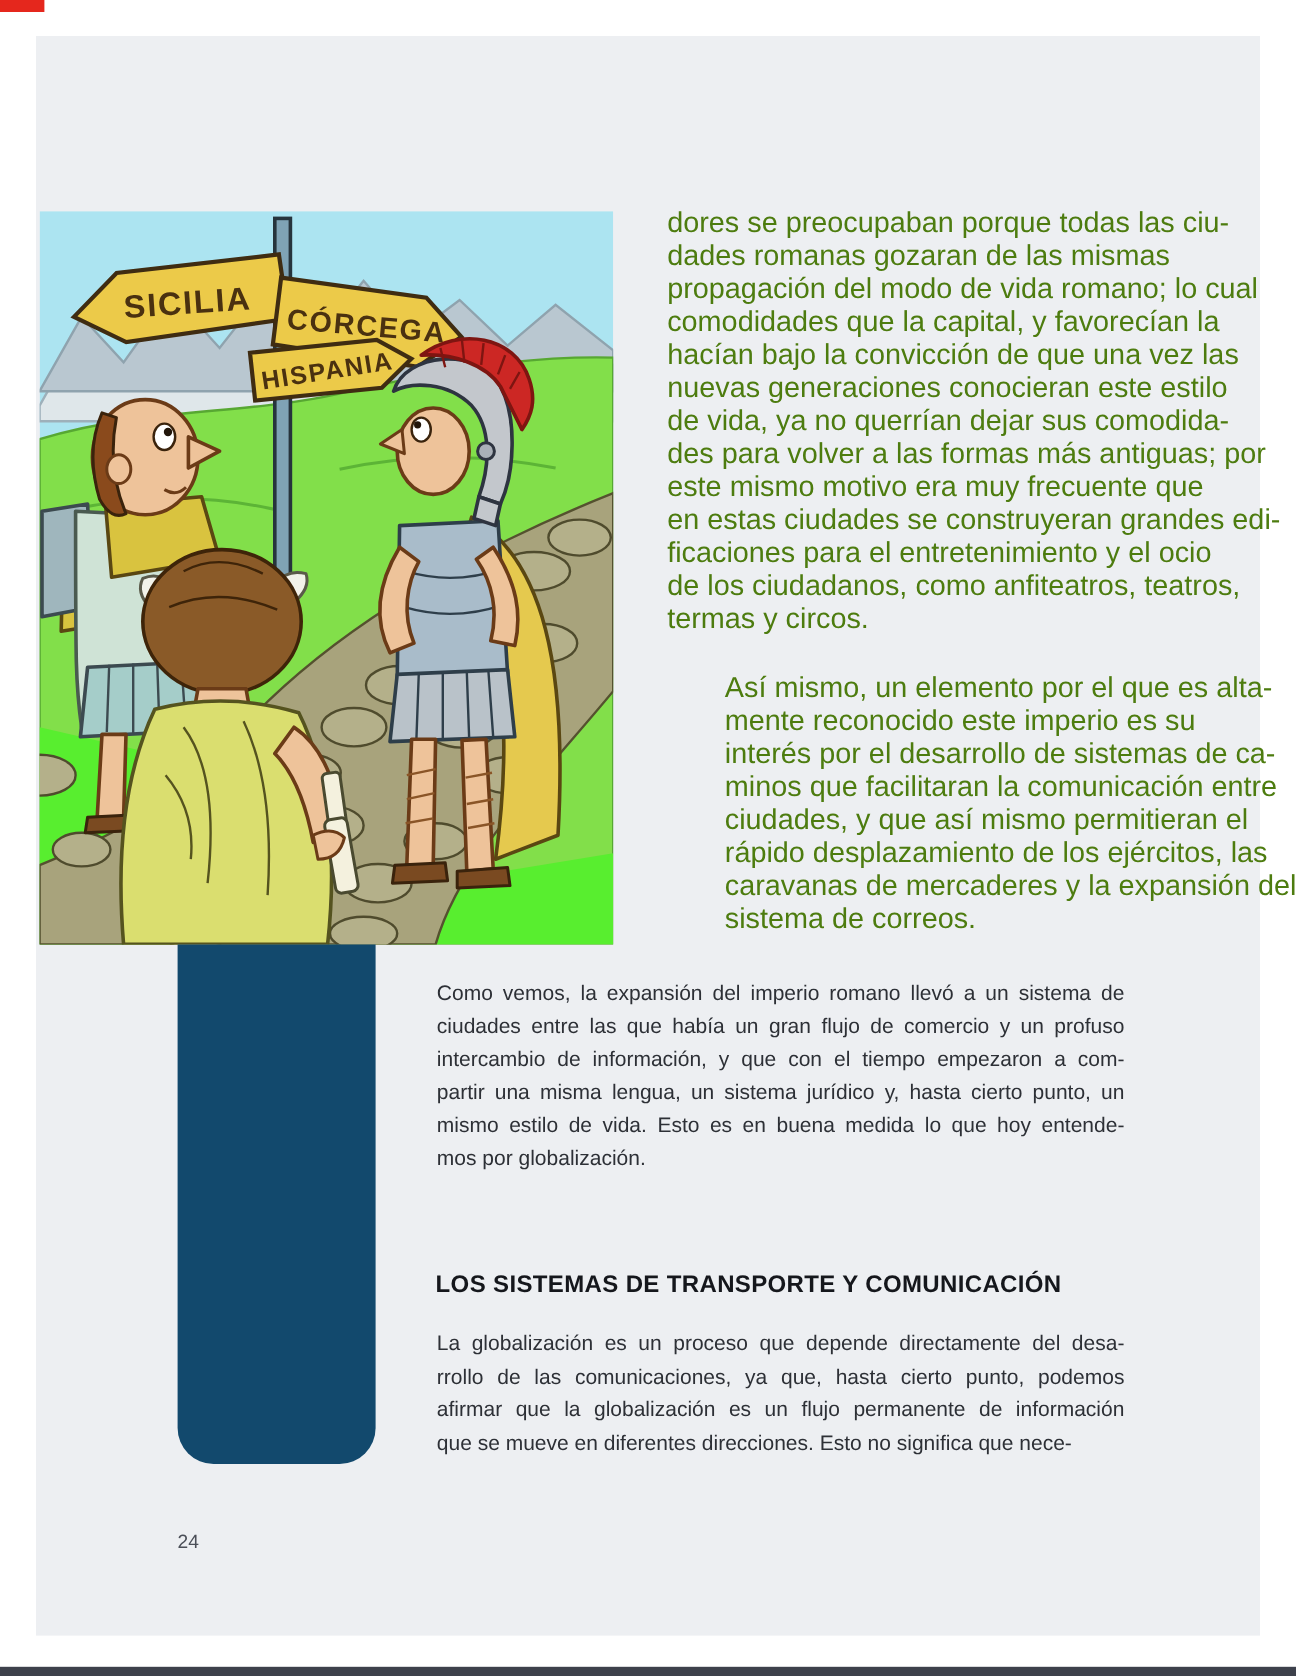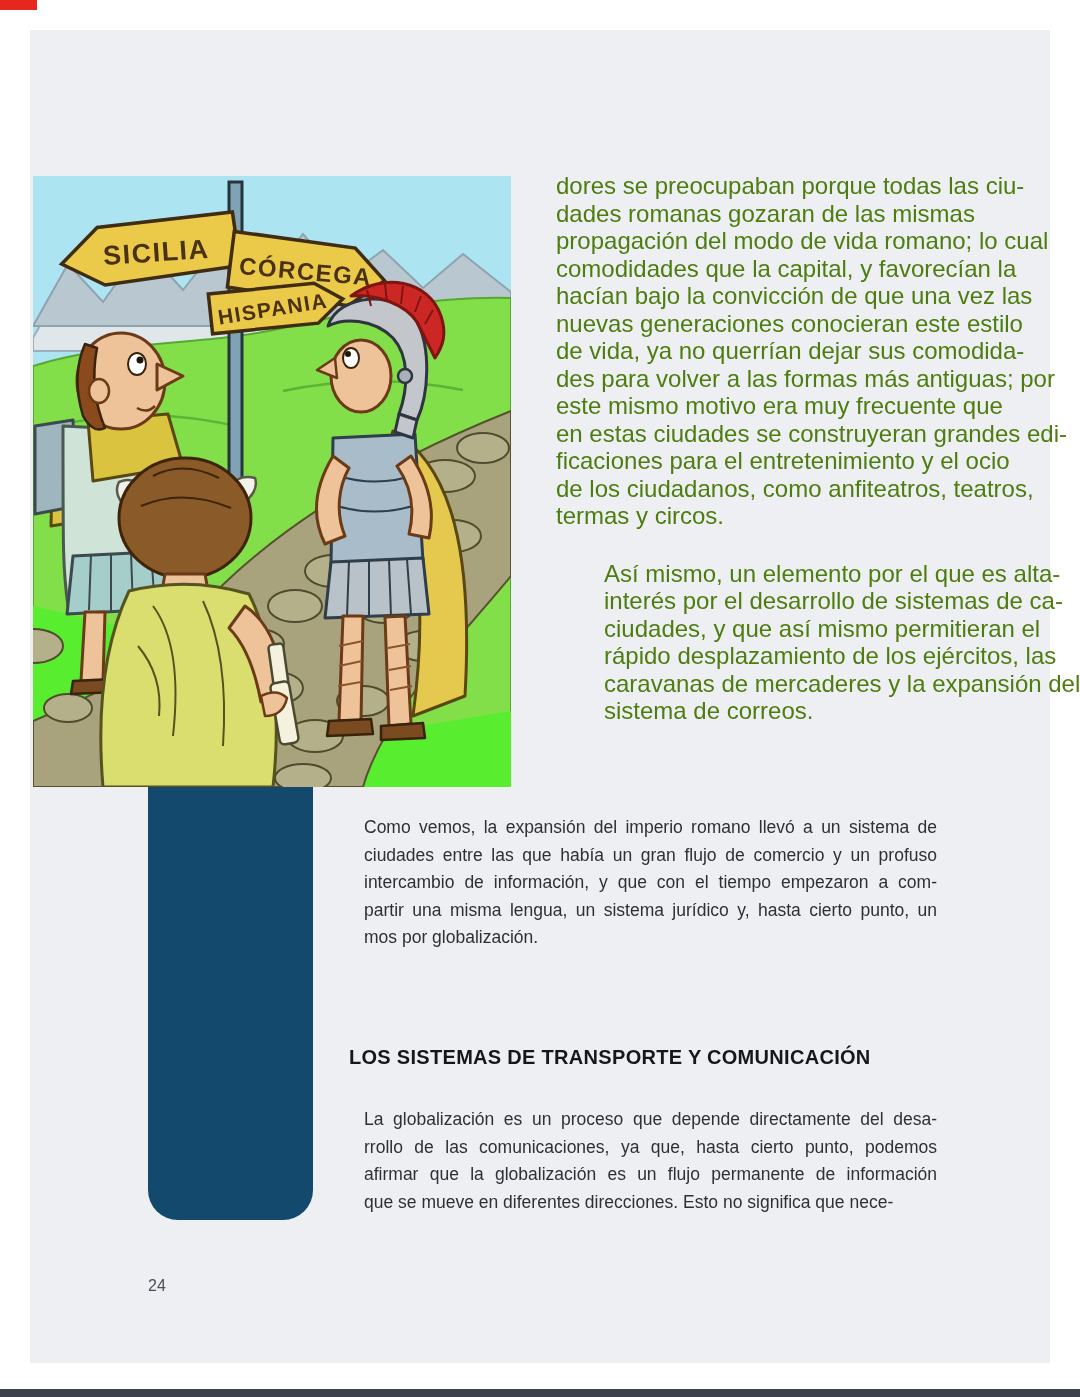--- a/index.html
+++ b/index.html
@@ -14,21 +14,21 @@
   .blue-bar{position:absolute;left:148px;top:787px;width:165px;height:433px;background:#12496d;
     border-radius:0 0 30px 30px;}
   .col-right{position:absolute;left:556px;top:172px;width:370px;color:#4d7c0f;
     font-size:24px;line-height:27.5px;}
   .col-right .para + .para{margin-top:30px;margin-left:48px;}
   .para-full{position:absolute;left:364px;width:573px;color:#2d3036;font-size:17.5px;line-height:27.5px;}
   .para-a{top:814px;}
   .para-b{top:1106px;}
   .tline{text-align:justify;text-align-last:justify;white-space:nowrap;}
   .tline-last{text-align-last:left;}
-  .section-heading{position:absolute;left:345px;top:1040px;margin:4px;color:#15171c;
+  .section-heading{position:absolute;left:345px;top:1040px;margin:18px;color:#15171c;
     font-size:20px;font-weight:700;letter-spacing:.3px;line-height:27px;}
   .pagenum{position:absolute;left:148px;top:1277px;color:#4b4f58;font-size:16px;}
   .sign-text{font-weight:700;fill:#4a3110;letter-spacing:1.5px;
     font-family:"Liberation Sans",sans-serif;}
 </style>
 </head>
 <body>
 
 <div class="page">
   <div class="top-strip"></div>
@@ -174,33 +174,36 @@
         <div class="tline">de vida, ya no querrían dejar sus comodida-</div>
         <div class="tline">des para volver a las formas más antiguas; por</div>
         <div class="tline">este mismo motivo era muy frecuente que</div>
         <div class="tline">en estas ciudades se construyeran grandes edi-</div>
         <div class="tline">ficaciones para el entretenimiento y el ocio</div>
         <div class="tline">de los ciudadanos, como anfiteatros, teatros,</div>
         <div class="tline tline-last">termas y circos.</div>
       </div>
     <div class="para">
         <div class="tline">Así mismo, un elemento por el que es alta-</div>
+        <div class="tline">mente reconocido este imperio es su</div>
         <div class="tline">interés por el desarrollo de sistemas de ca-</div>
+        <div class="tline">minos que facilitaran la comunicación entre</div>
         <div class="tline">ciudades, y que así mismo permitieran el</div>
         <div class="tline">rápido desplazamiento de los ejércitos, las</div>
         <div class="tline">caravanas de mercaderes y la expansión del</div>
         <div class="tline tline-last">sistema de correos.</div>
       </div>
   </div>
 
   <div class="para-full para-a">
       <div class="tline">Como vemos, la expansión del imperio romano llevó a un sistema de</div>
       <div class="tline">ciudades entre las que había un gran flujo de comercio y un profuso</div>
       <div class="tline">intercambio de información, y que con el tiempo empezaron a com-</div>
       <div class="tline">partir una misma lengua, un sistema jurídico y, hasta cierto punto, un</div>
+      <div class="tline">mismo estilo de vida. Esto es en buena medida lo que hoy entende-</div>
       <div class="tline tline-last">mos por globalización.</div>
     </div>
 
   <h2 class="section-heading">LOS SISTEMAS DE TRANSPORTE Y COMUNICACIÓN</h2>
 
   <div class="para-full para-b">
       <div class="tline">La globalización es un proceso que depende directamente del desa-</div>
       <div class="tline">rrollo de las comunicaciones, ya que, hasta cierto punto, podemos</div>
       <div class="tline">afirmar que la globalización es un flujo permanente de información</div>
       <div class="tline tline-last">que se mueve en diferentes direcciones. Esto no significa que nece-</div>

